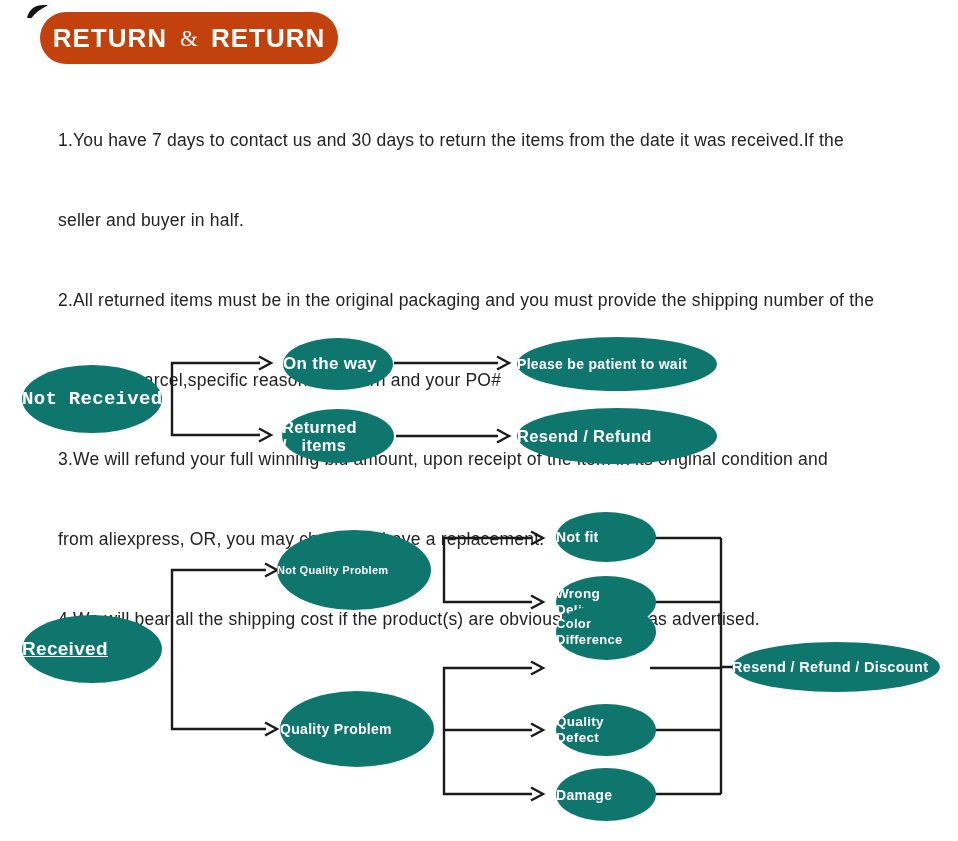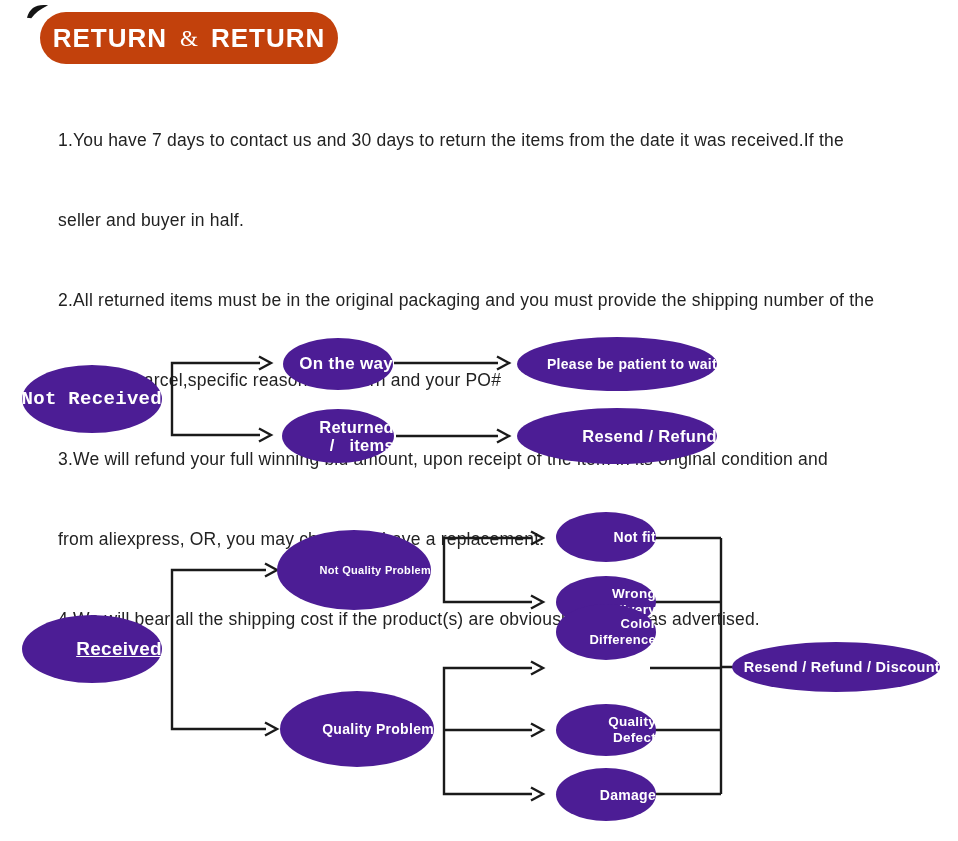--- a/index.html
+++ b/index.html
@@ -19,22 +19,22 @@
   
   .policy{
     position:absolute;left:21px;top:74px;width:930px;
     color:#222222;font-size:17.5px;line-height:26.6px;letter-spacing:0.2px;
     white-space:pre;
     margin-left:37px;
   }
   .policy .line{height:26.6px;}
   
   .node{
-    position:absolute;background:#4c1d95;border-radius:50%;
-    display:flex;flex-direction:column;align-items:flex-end;justify-content:center;
+    position:absolute;background:#0f766e;border-radius:50%;
+    display:flex;flex-direction:column;align-items:flex-start;justify-content:center;
     color:#ffffff;font-weight:bold;text-align:center;letter-spacing:0.3px;
   }
   .node .l{white-space:pre;display:block;}
   svg.wires{position:absolute;left:0;top:0;z-index:0;}
   .node{z-index:1;}
 </style>
 </head>
 <body>
 
 <svg class="swoosh" viewBox="0 0 24 16">

